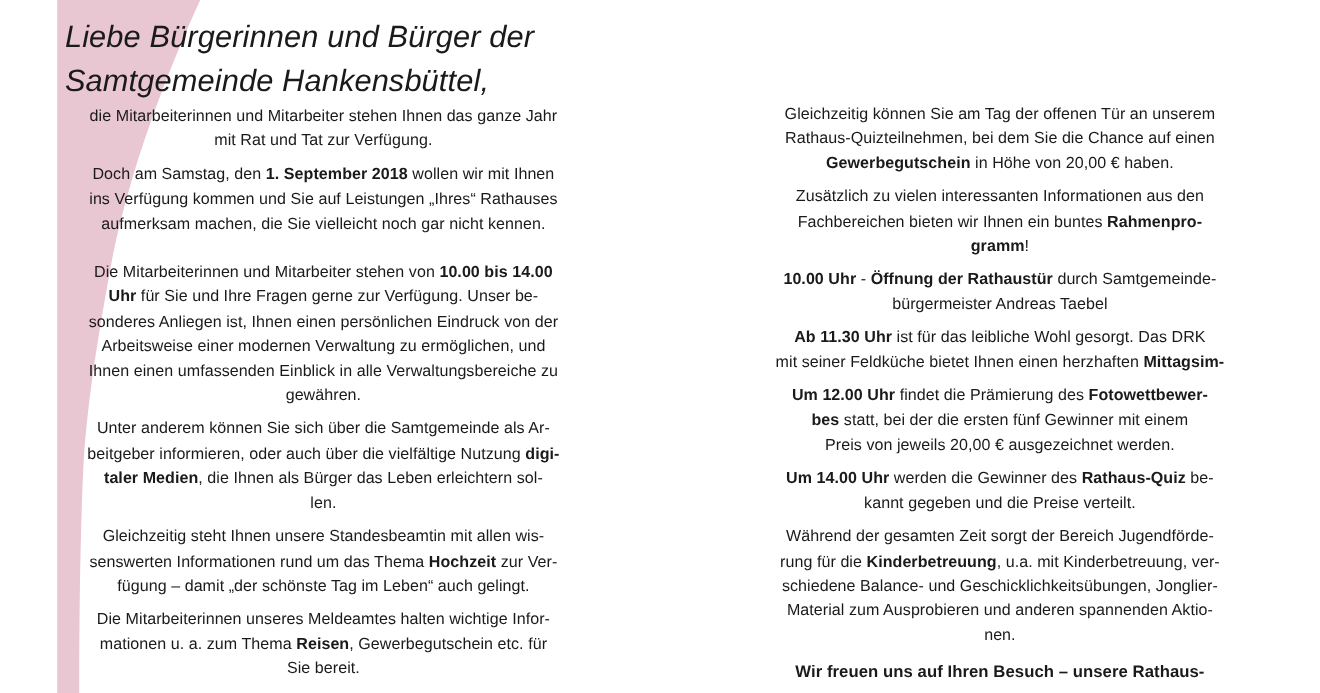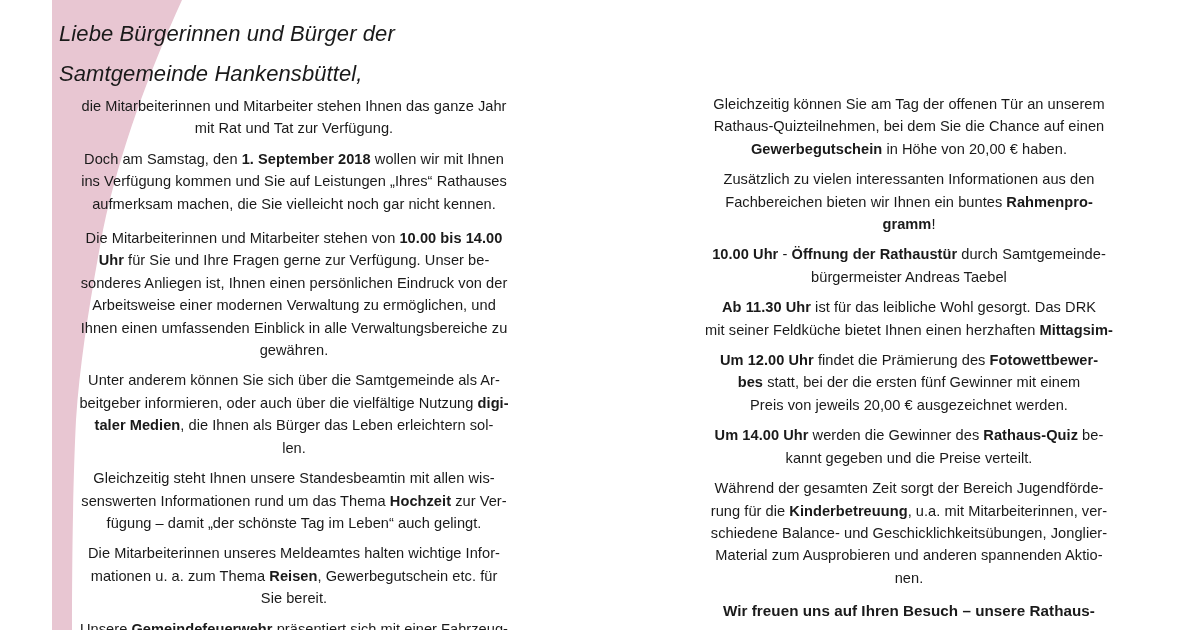--- a/index.html
+++ b/index.html
@@ -38,31 +38,31 @@
   .col-right {
     left: 679px;
     top: 93px;
     width: 460px;
   }
   .greeting {
     position: absolute;
     left: 59px;
     top: 14px;
     z-index: 1;
-    font-size: 22px;
+    font-size: 28px;
     font-style: italic;
     line-height: 40px;
     color: #1a1a1a;
     letter-spacing: 0.1px;
   }
   .greeting div { white-space: nowrap; }
   p {
     margin: 0 0 8px 0;
   }
-  p.gap-extra { margin-top: 12px; }
+  p.gap-extra { margin-top: 22px; }
   .line { display: block; white-space: nowrap; text-align: center; }
   b { font-weight: bold; }
   .closing {
     font-weight: bold;
     font-size: 15.2px;
     line-height: 24px;
     margin-top: 10px;
   }
 </style>
 </head>
@@ -140,21 +140,21 @@
     <span class="line"><b>Um 12.00 Uhr</b><span> findet die Prämierung des </span><b>Fotowettbewer-</b></span>
     <span class="line"><b>bes</b><span> statt, bei der die ersten fünf Gewinner mit einem</span></span>
     <span class="line">Preis von jeweils 20,00 € ausgezeichnet werden.</span>
   </p>
   <p>
     <span class="line"><b>Um 14.00 Uhr</b><span> werden die Gewinner des </span><b>Rathaus-Quiz</b><span> be-</span></span>
     <span class="line">kannt gegeben und die Preise verteilt.</span>
   </p>
   <p>
     <span class="line">Während der gesamten Zeit sorgt der Bereich Jugendförde-</span>
-    <span class="line"><span>rung für die </span><b>Kinderbetreuung</b><span>, u.a. mit Mitarbeiterinnen, ver-</span></span>
+    <span class="line"><span>rung für die </span><b>Kinderbetreuung</b><span>, u.a. mit Kinderbetreuung, ver-</span></span>
     <span class="line">schiedene Balance- und Geschicklichkeitsübungen, Jonglier-</span>
     <span class="line">Material zum Ausprobieren und anderen spannenden Aktio-</span>
     <span class="line">nen.</span>
   </p>
   <p class="closing">
     <span class="line">Wir freuen uns auf Ihren Besuch – unsere Rathaus-</span>
 
   </p>
 </div>
 

